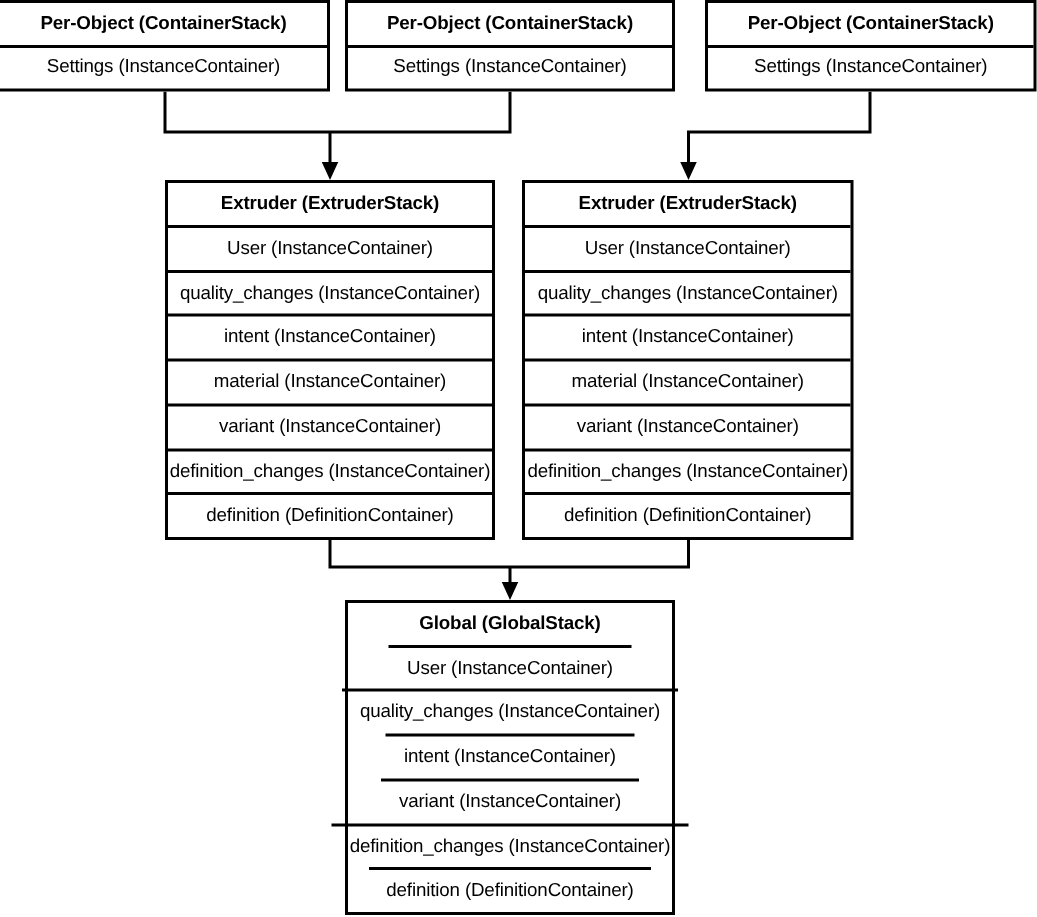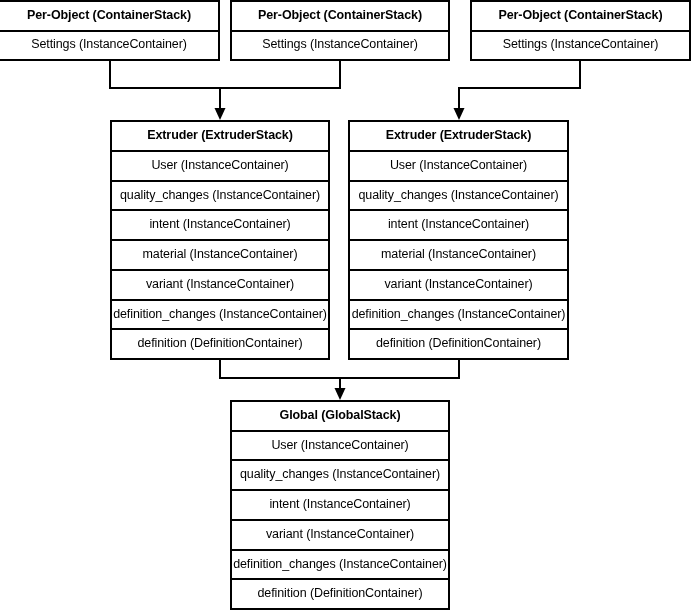--- a/index.html
+++ b/index.html
@@ -54,21 +54,21 @@
   }
 
   
   #po-1 { left: -2px;  top: 0px;   width: 222px; height: 61px; }
   #po-2 { left: 230px; top: 0px;   width: 220px; height: 61px; }
   #po-3 { left: 470px; top: 0px;   width: 221px; height: 61px; }
 
   #ex-1 { left: 110px; top: 120px; width: 220px; height: 240px; }
   #ex-2 { left: 348px; top: 120px; width: 221px; height: 240px; }
 
-  #gl-1 { left: 230px; top: 400px; width: 220px; height: 210px; }
+  #gl-1 { left: 230px; top: 400px; width: 220px; height: 210px; align-items: center; }
 
   
   #wires {
     position: absolute;
     left: 0;
     top: 0;
     width: 691px;
     height: 611px;
     z-index: 1;
     pointer-events: none;

